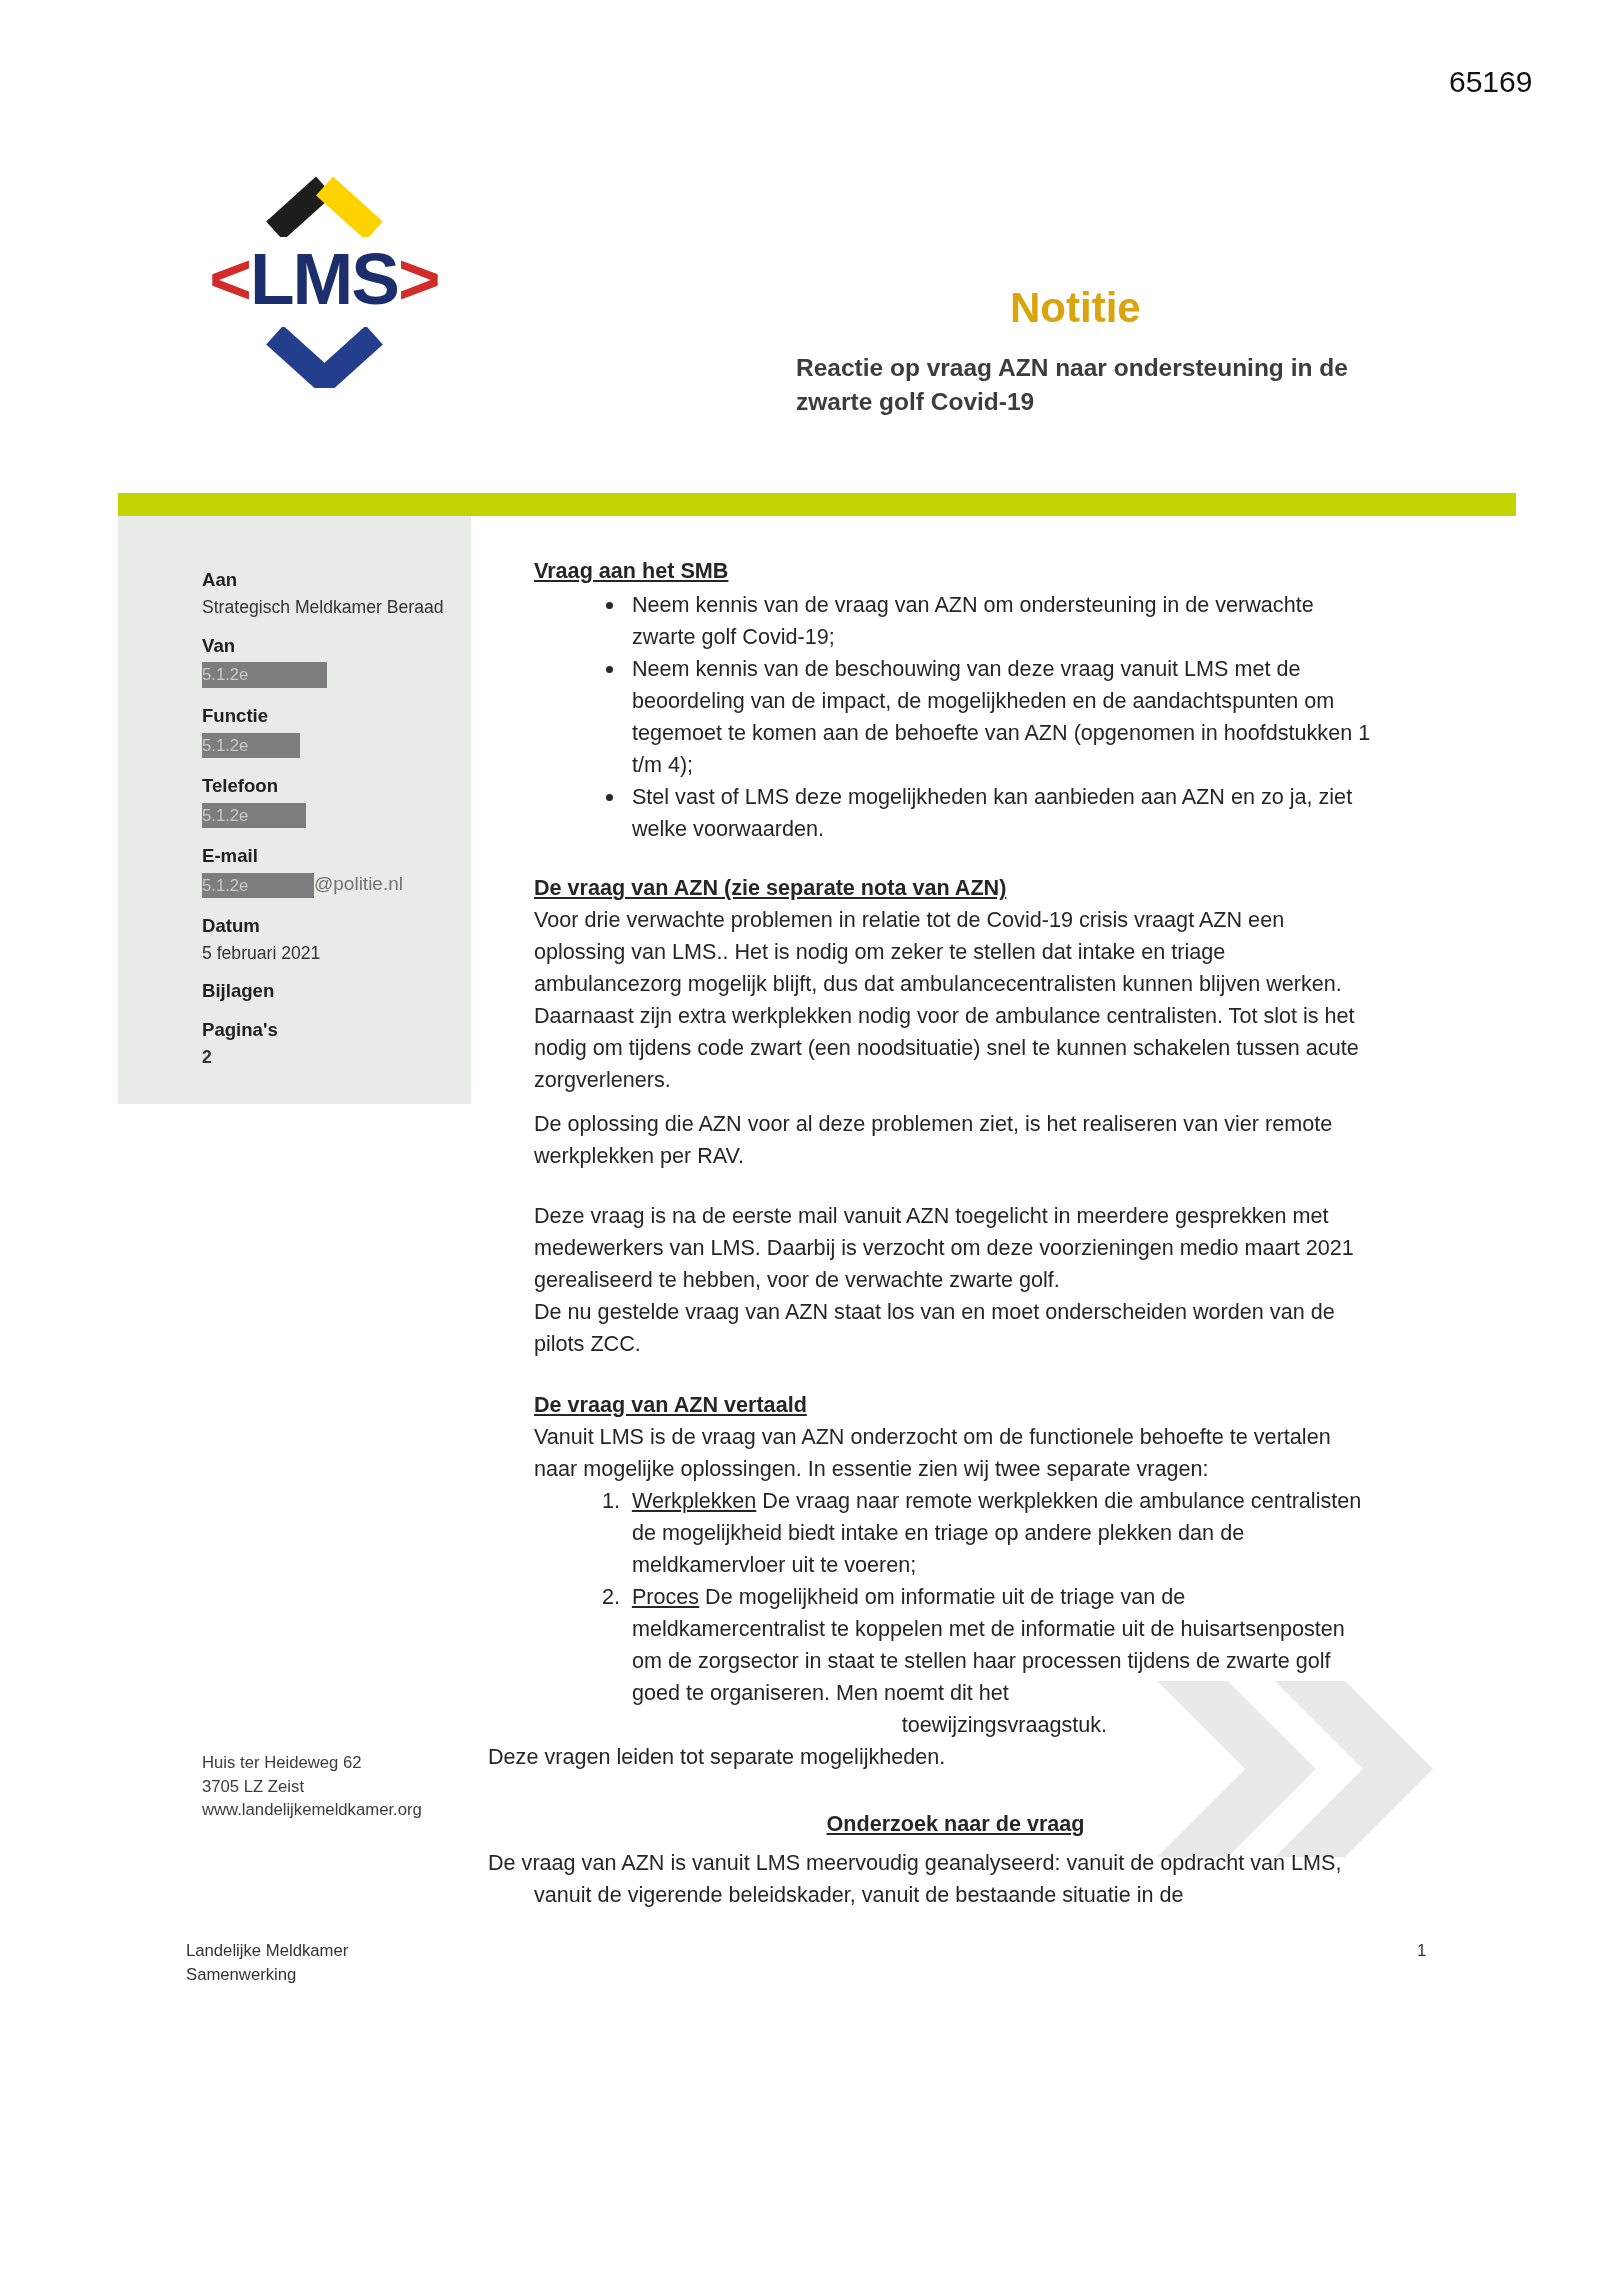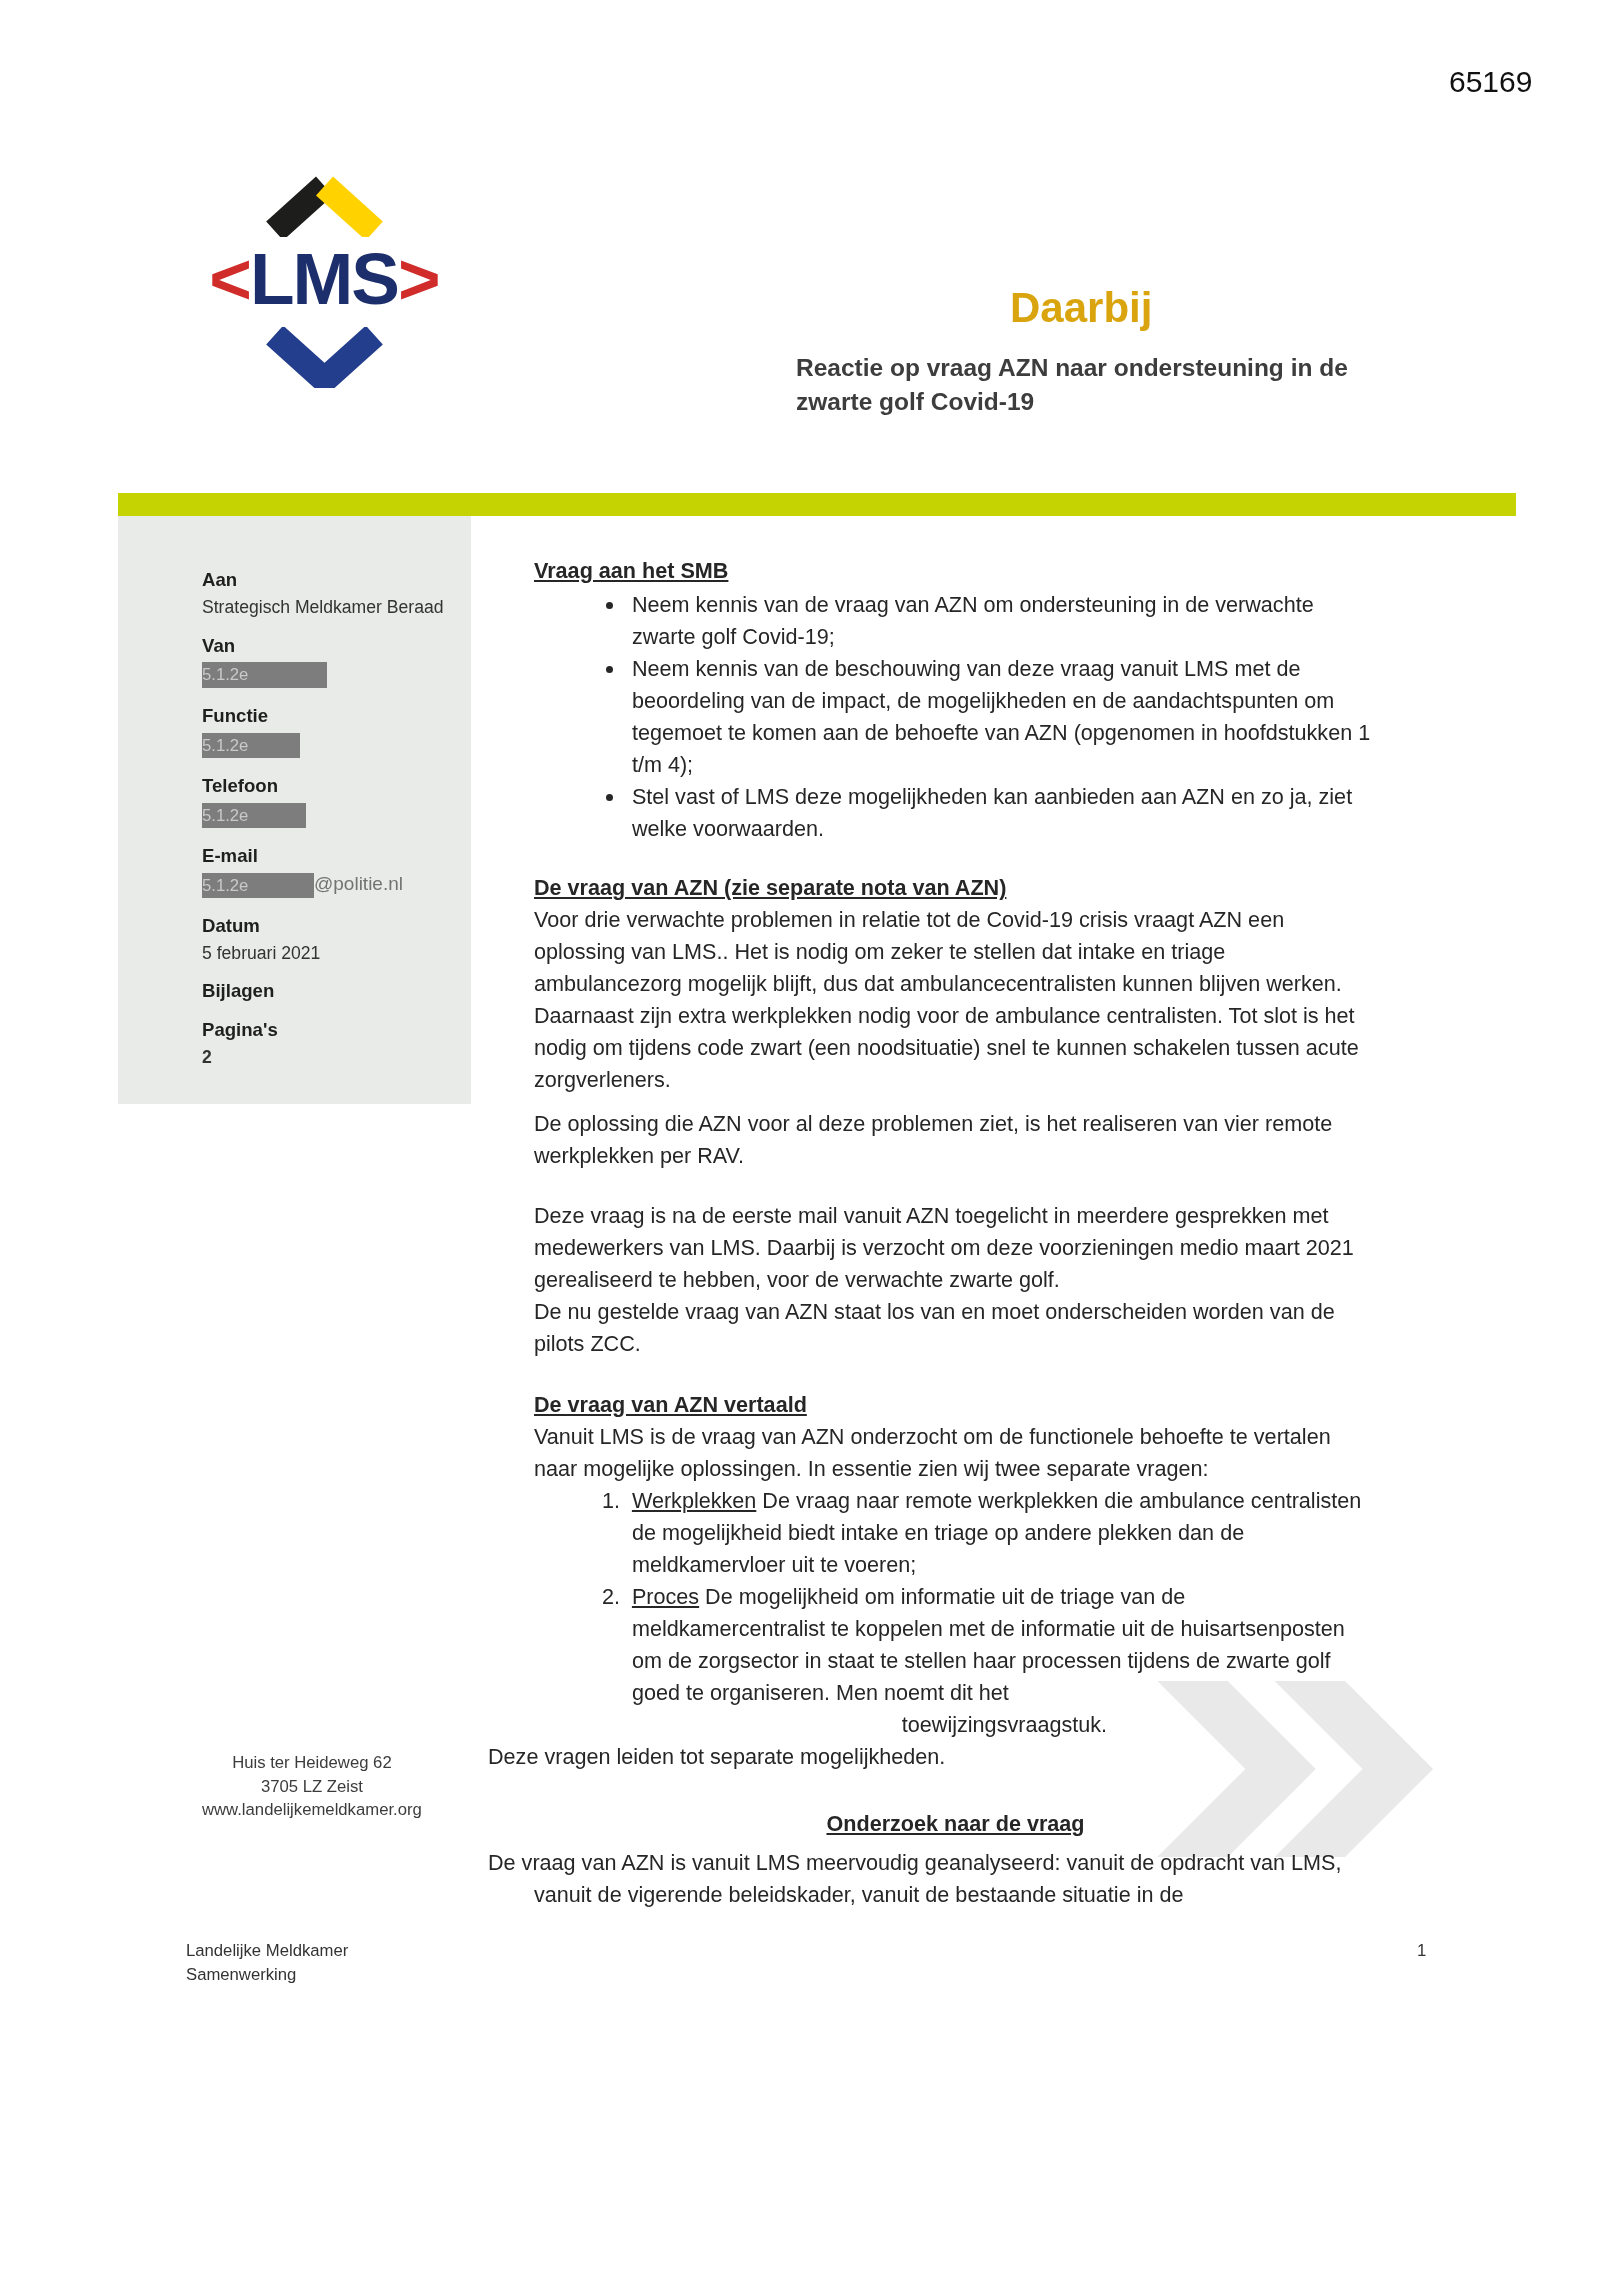--- a/index.html
+++ b/index.html
@@ -27,21 +27,21 @@
   
   .sidebar { position:absolute; left:118px; top:516px; width:353px; height:588px; background:#e9ebe8; padding:53px 15.7px 0 84px; }
   .field { margin-bottom:16.7px; }
   .field .label { font-weight:bold; color:#1f1f1f; font-size:18.6px; margin-bottom:5.9px; }
   .field .value { color:#333; font-size:17.6px; white-space:nowrap; }
   .field .value.bold { font-weight:bold; }
   .redaction { display:inline-block; background:#7d7d7d; color:#c9c9c9; font-size:16.7px; text-align:left; height:25.5px; line-height:25.5px; vertical-align:middle; }
   .red-van { width:125px; } .red-functie { width:98px; } .red-telefoon { width:104px; } .red-email { width:112px; }
   .email-suffix { font-size:19px; color:#737373; }
 
-  .address { position:absolute; left:202px; top:1751px; font-size:16.7px; line-height:23.5px; color:#3c3c3c;text-align:center; }
+  .address { position:absolute; left:202px; top:1751px; font-size:16.7px; line-height:23.5px; color:#3c3c3c; }
   .footer-org { position:absolute; left:186px; top:1939px; font-size:16.7px; line-height:23.5px; color:#333; }
   .page-number { position:absolute; left:1417px; top:1941px; font-size:16.7px; color:#333; }
 
   .watermark { position:absolute; left:1157px; top:1681px; z-index:1; }
 
   
   .content { position:absolute; left:534px; top:555px; width:843px; font-size:21.6px; line-height:32px; color:#262626; z-index:2; }
   .h { font-weight:bold; text-decoration:underline; }
   .center-h { text-align:center; }
   .content ul { list-style:disc; padding-left:92px; margin:2px 0 0 0; }
@@ -67,21 +67,21 @@
     <svg class="chev chev-up" width="127" height="61" viewBox="0 0 130 62">
       <path d="M14 56 L65 10" stroke="#1d1d1b" stroke-width="26" fill="none"></path>
       <path d="M65 10 L116 56" stroke="#ffd200" stroke-width="26" fill="none"></path>
     </svg>
     <div class="logo-text"><span class="bracket">&lt;</span><span class="lms">LMS</span><span class="bracket">&gt;</span></div>
     <svg class="chev chev-down" width="127" height="61" viewBox="0 0 130 62">
       <path d="M14 8 L65 54 L116 8" stroke="#233e8c" stroke-width="26" fill="none"></path>
     </svg>
   </div>
 
-  <div class="title-main">Daarbij</div>
+  <div class="title-main">Notitie</div>
   <div class="subtitle">Reactie op vraag AZN naar ondersteuning in de zwarte golf Covid-19</div>
 
   <div class="accent-bar"></div>
 
   <aside class="sidebar">
     <div class="field">
       <div class="label">Aan</div>
       <div class="value">Strategisch Meldkamer Beraad</div>
     </div>
     <div class="field">

